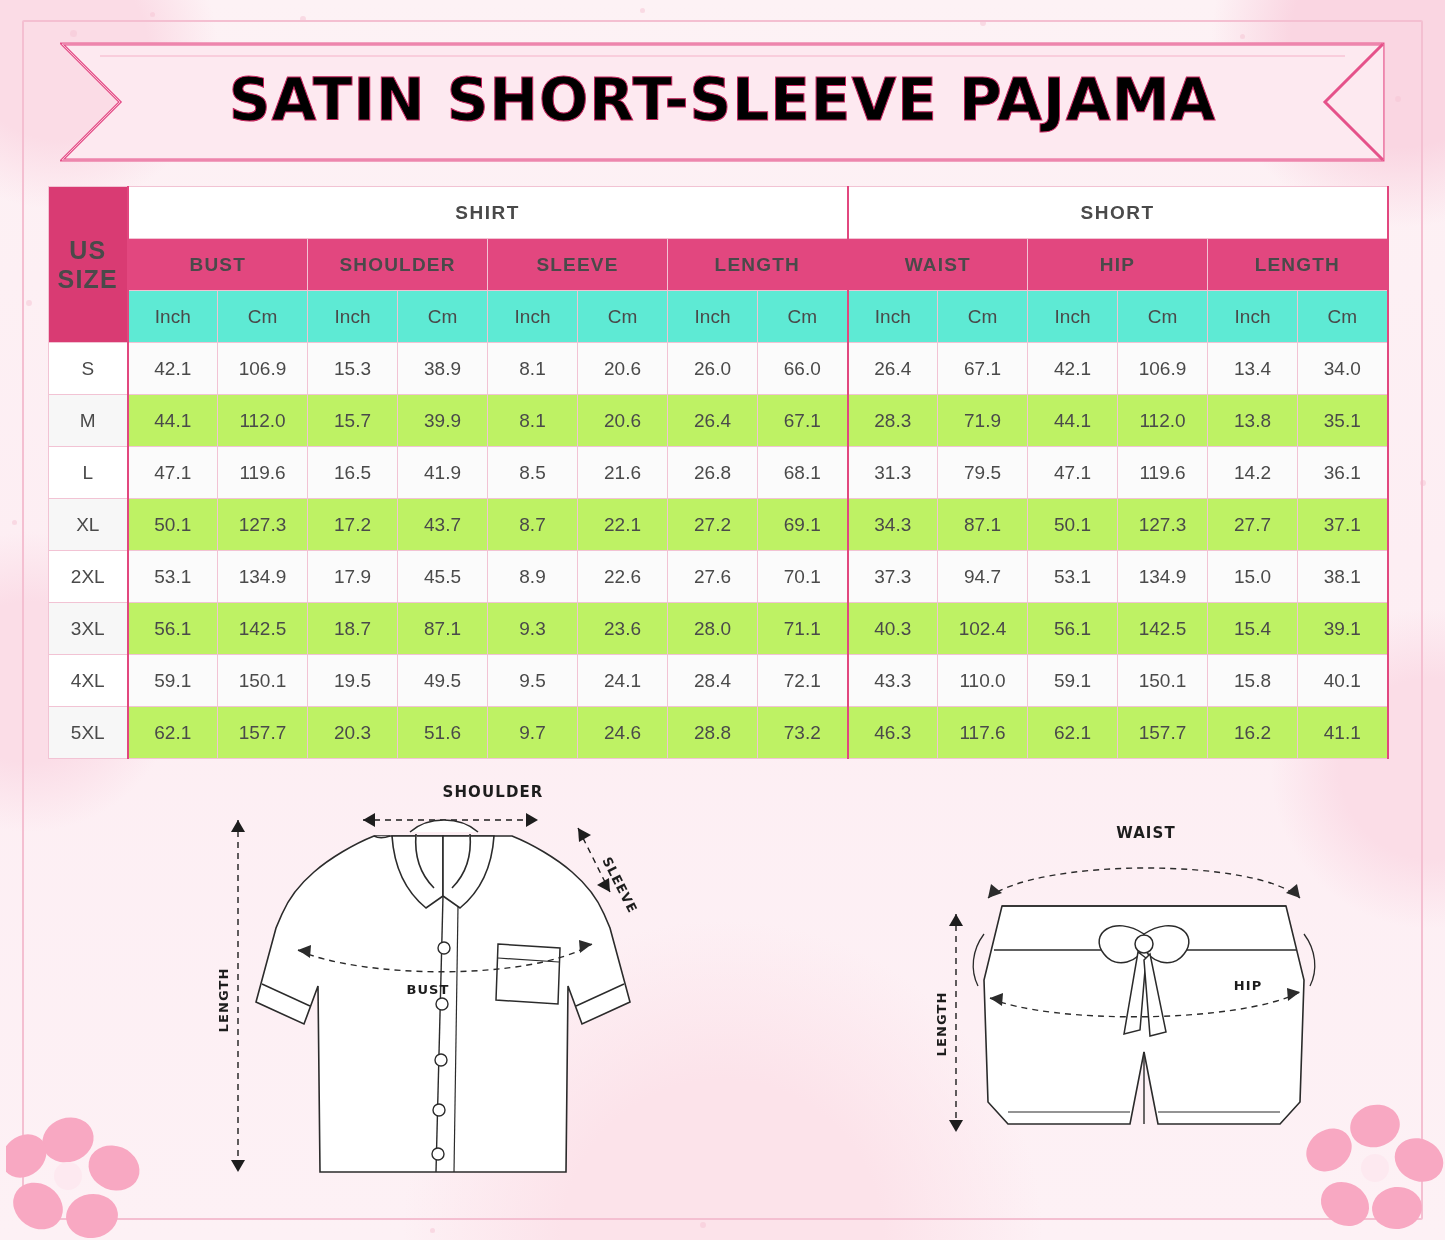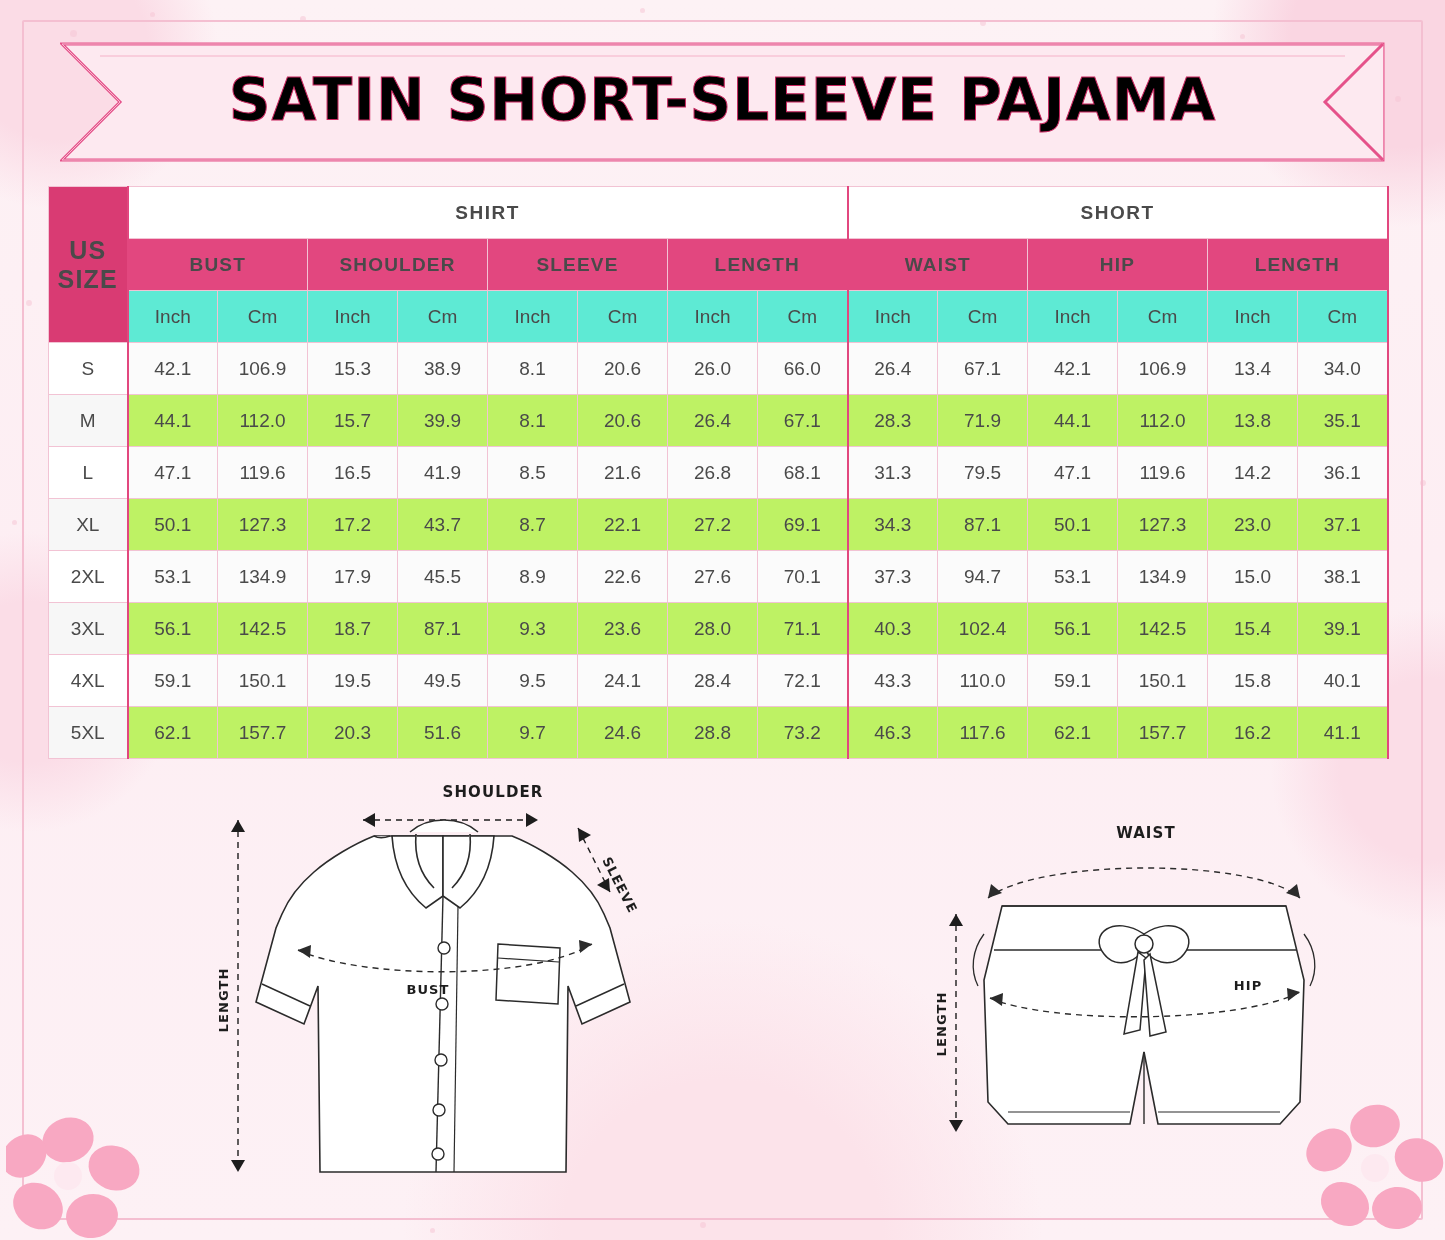--- a/index.html
+++ b/index.html
@@ -292,21 +292,21 @@
           <td class="val">17.2</td>
           <td class="val">43.7</td>
           <td class="val">8.7</td>
           <td class="val">22.1</td>
           <td class="val">27.2</td>
           <td class="val sepr">69.1</td>
           <td class="val">34.3</td>
           <td class="val">87.1</td>
           <td class="val">50.1</td>
           <td class="val">127.3</td>
-          <td class="val">23.0</td>
+          <td class="val">27.7</td>
           <td class="val sepr">37.1</td>
         </tr>
         <tr class="row-a">
           <td class="size-cell">2XL</td>
           <td class="val sep">53.1</td>
           <td class="val">134.9</td>
           <td class="val">17.9</td>
           <td class="val">45.5</td>
           <td class="val">8.9</td>
           <td class="val">22.6</td>

